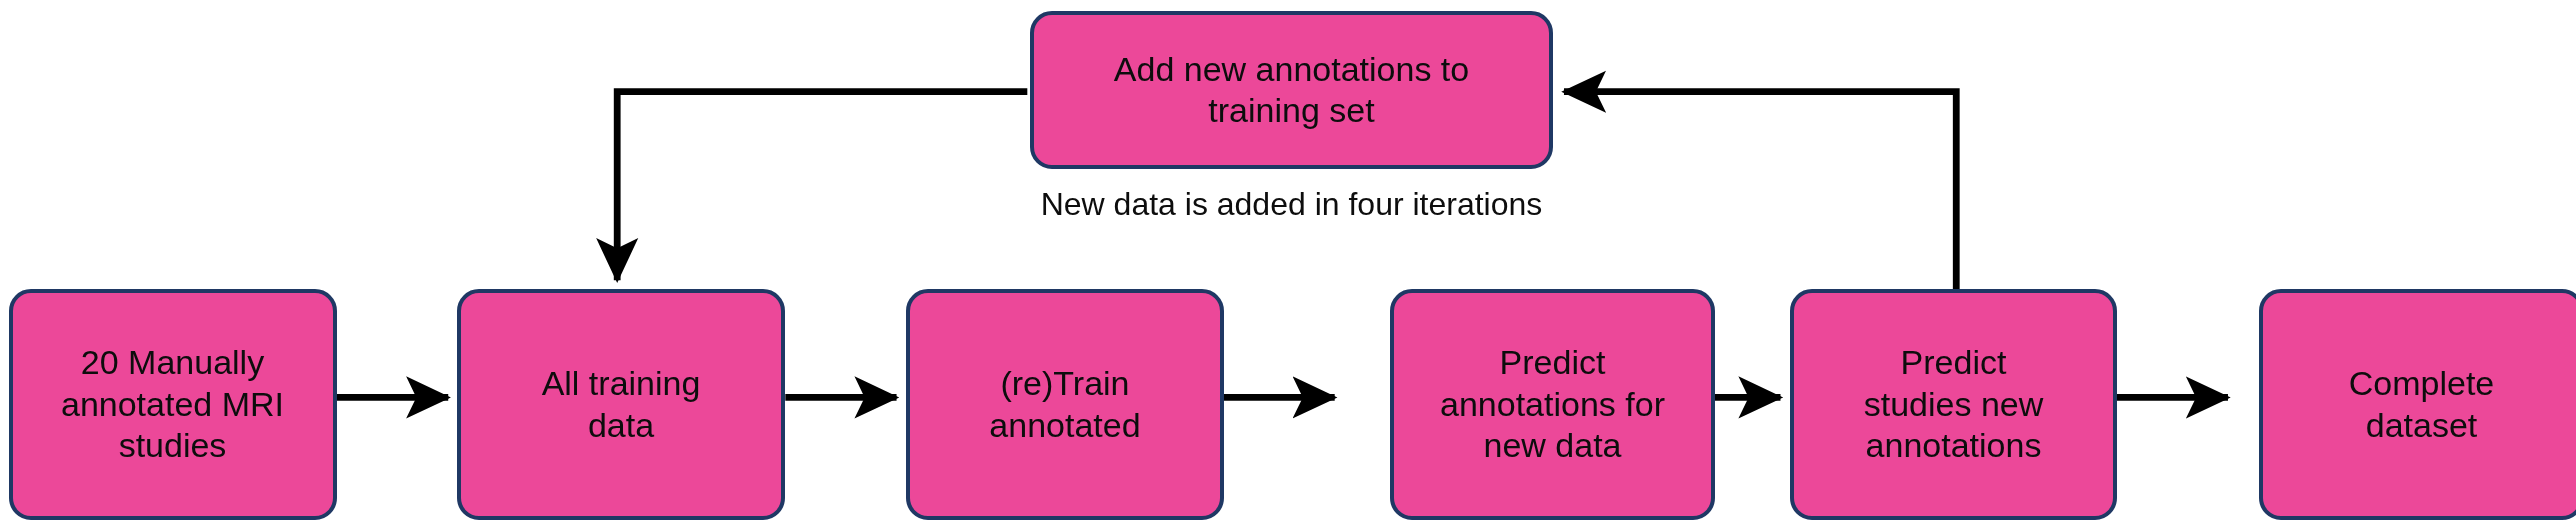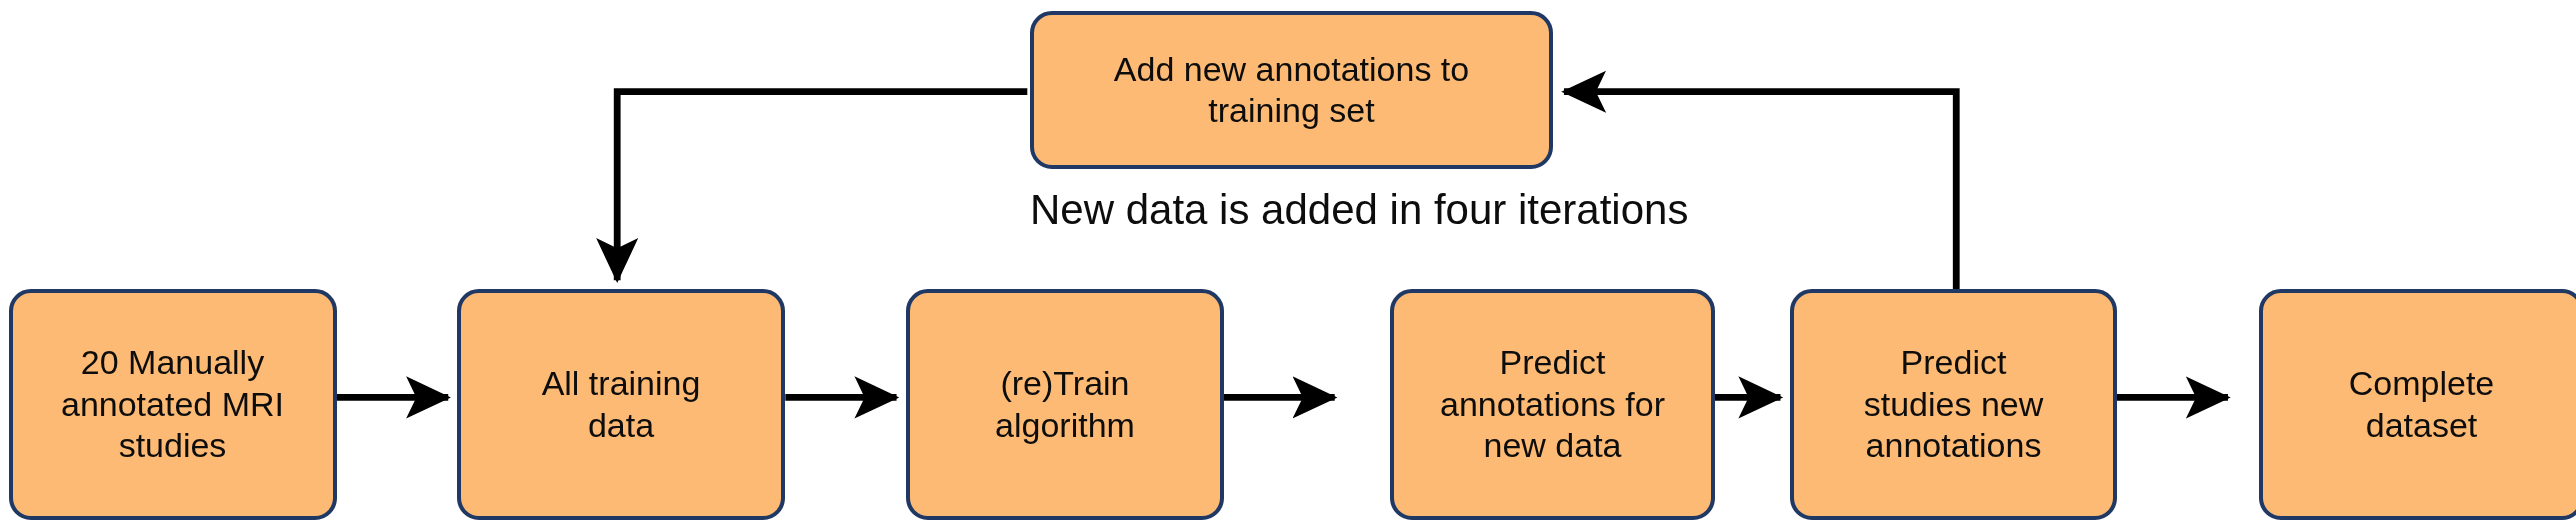--- a/index.html
+++ b/index.html
@@ -13,41 +13,42 @@
   #canvas {
     position: relative;
     width: 2576px;
     height: 529px;
     background: #ffffff;
     overflow: hidden;
   }
   .node {
     position: absolute;
     box-sizing: border-box;
-    background: #fdba74;
+    background: #ec4899;
     border: 4.2px solid #1F3864;
     border-radius: 22px;
     display: flex;
     align-items: center;
     justify-content: center;
     text-align: center;
     color: #0d0d0d;
     font-size: 34px;
     line-height: 1.22;
     font-family: "Liberation Sans", sans-serif;
     padding: 0 8.5px;
   }
   .node .label {
     display: block;
     width: 100%;
   }
   .caption {
     position: absolute;
-    font-size: 42px;
+    font-size: 32px;
     color: #0d0d0d;
+    text-align: center;
     white-space: nowrap;
     font-family: "Liberation Sans", sans-serif;
   }
   #flow-svg {
     position: absolute;
     left: 0;
     top: 0;
     width: 2576px;
     height: 529px;
     pointer-events: none;
@@ -90,21 +91,21 @@
 
   <div class="node" style="left:8.5px; top:289px; width:328px; height:231px;">
     <span class="label"><span>20 Manually</span><br><span>annotated MRI</span><br><span>studies</span></span>
   </div>
 
   <div class="node" style="left:457px; top:289px; width:328px; height:231px;">
     <span class="label"><span>All training</span><br><span>data</span></span>
   </div>
 
   <div class="node" style="left:906px; top:289px; width:318px; height:231px;">
-    <span class="label"><span>(re)Train</span><br><span>algorithm</span></span>
+    <span class="label"><span>(re)Train</span><br><span>annotated</span></span>
   </div>
 
   <div class="node" style="left:1344px; top:289px; width:325px; height:231px;margin-left:46px;">
     <span class="label"><span>Predict</span><br><span>annotations for</span><br><span>new data</span></span>
   </div>
 
   <div class="node" style="left:1790px; top:289px; width:327px; height:231px;">
     <span class="label"><span>Predict</span><br><span>studies new</span><br><span>annotations</span></span>
   </div>
 

